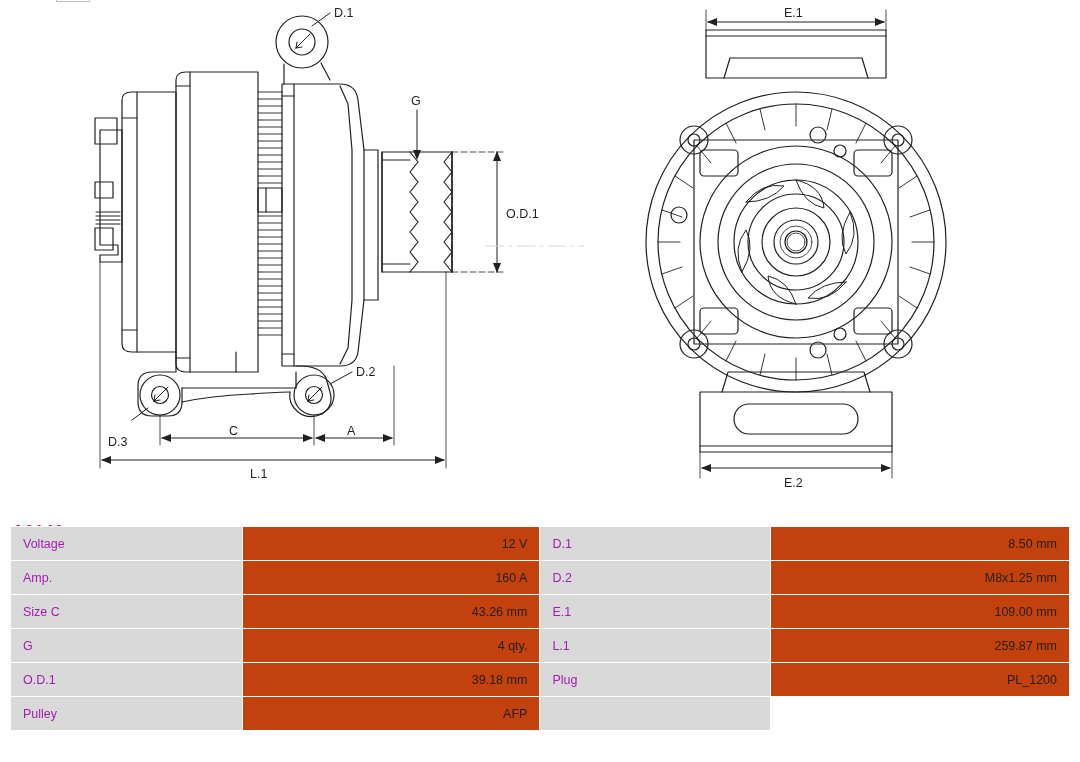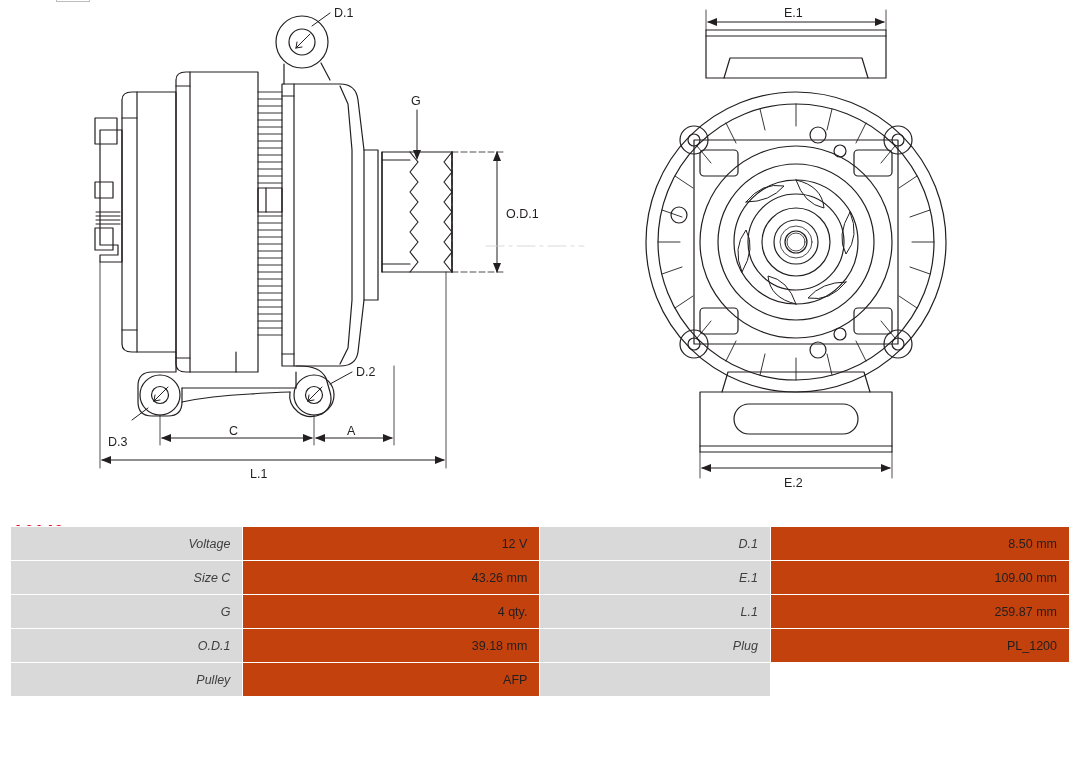--- a/index.html
+++ b/index.html
@@ -52,24 +52,23 @@
     font-size: 12.5px;
   }
   .spec-table td {
     height: 33px;
     padding: 0 12px;
     border: 1px solid #ffffff;
     vertical-align: middle;
   }
   .lbl {
     background: #d9d9d9;
-    text-align: right;
+    text-align: left;
     width: 228px;
-    color: #404040;
-    font-style: italic;
+    color: #a21caf;
   }
   .val {
     background: #c2410c;
     text-align: right;
     width: 302px;
     color: #231f20;
   }
   .empty {
     background: #ffffff;
     border: 1px solid #ffffff;
@@ -397,20 +396,26 @@
 
   <table class="spec-table">
     <tbody>
       <tr>
         <td class="lbl">Voltage</td>
         <td class="val">12 V</td>
         <td class="lbl">D.1</td>
         <td class="val">8.50 mm</td>
       </tr>
       <tr>
+        <td class="lbl">Amp.</td>
+        <td class="val">160 A</td>
+        <td class="lbl">D.2</td>
+        <td class="val">M8x1.25 mm</td>
+      </tr>
+      <tr>
         <td class="lbl">Size C</td>
         <td class="val">43.26 mm</td>
         <td class="lbl">E.1</td>
         <td class="val">109.00 mm</td>
       </tr>
       <tr>
         <td class="lbl">G</td>
         <td class="val">4 qty.</td>
         <td class="lbl">L.1</td>
         <td class="val">259.87 mm</td>

